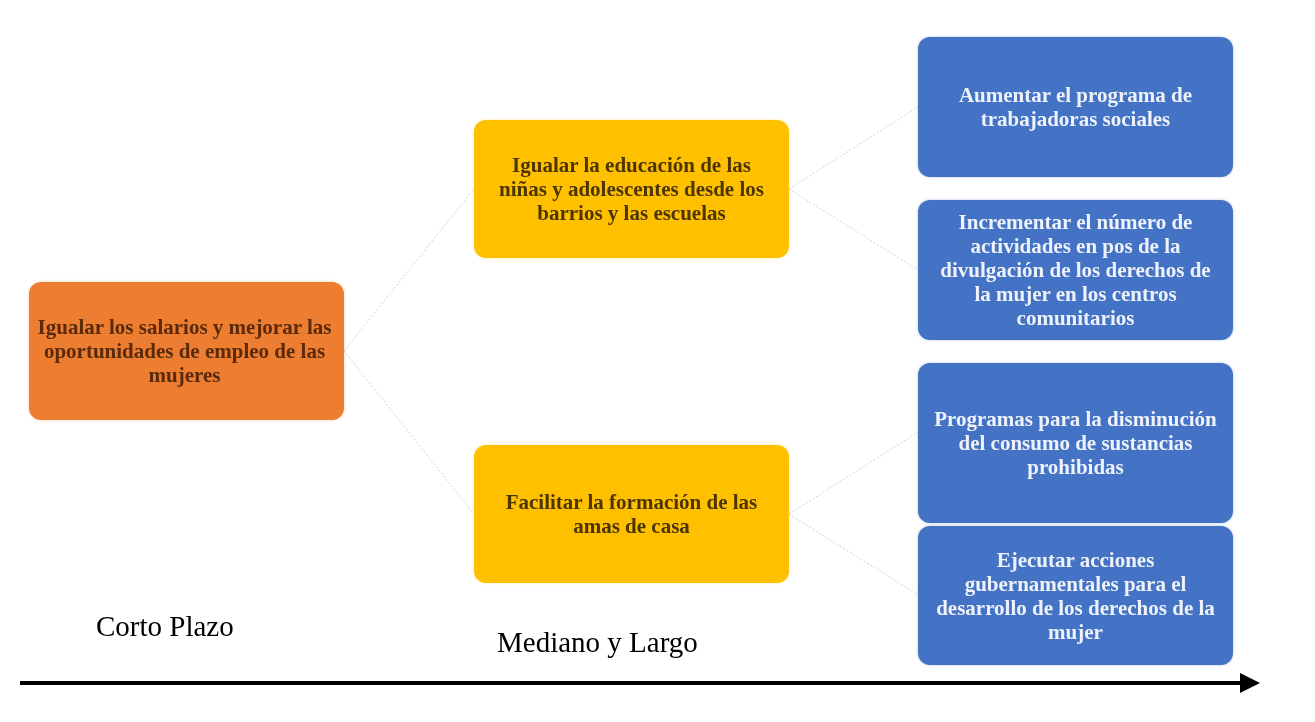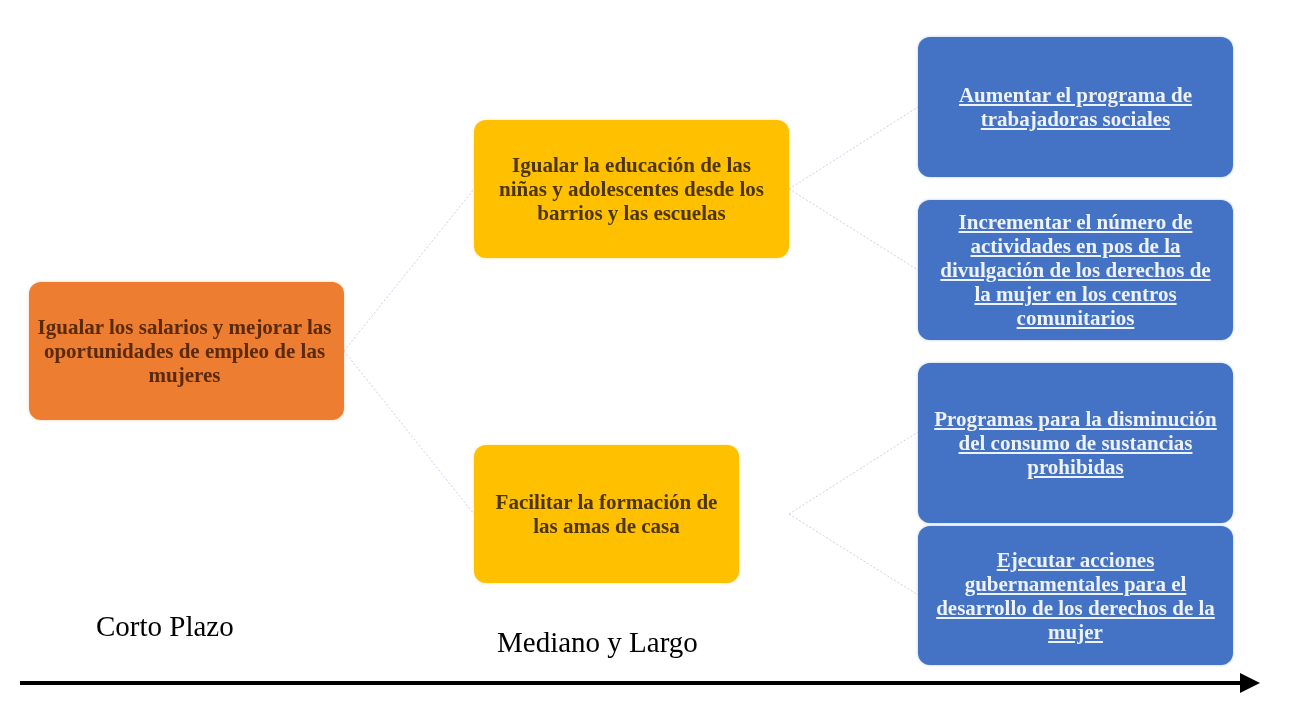--- a/index.html
+++ b/index.html
@@ -1,20 +1,20 @@
 <!DOCTYPE html>
 <html><head>
 <meta charset="utf-8">
 <style>
   html, body { margin:0; padding:0; background:#ffffff; }
   body { width:1315px; height:722px; position:relative; overflow:hidden; font-family:"Liberation Serif", serif; }
   .node { position:absolute; box-sizing:border-box; border-radius:12px; display:flex; align-items:center; justify-content:center; text-align:center; padding:6px 12px; font-size:21px; line-height:24px; font-weight:bold; }
   .orange { background:#ED7D31; color:#5a2a0a; box-shadow:0 0 3px rgba(237,125,49,0.4);padding-left:8px; }
   .yellow { background:#FFC000; color:#4d3500; box-shadow:0 0 3px rgba(255,192,0,0.4); }
-  .blue { background:#4472C4; color:#eef2fa; box-shadow:0 0 3px rgba(68,114,196,0.4);text-decoration:underline; }
+  .blue { background:#4472C4; color:#eef2fa; box-shadow:0 0 3px rgba(68,114,196,0.4); }
   .node span { display:block; }
   svg.connectors { position:absolute; left:0; top:0; }
   .label { position:absolute; font-family:"Liberation Serif", serif; font-size:29px; color:#000000; white-space:nowrap; }
   .axis { position:absolute; left:20px; top:681px; width:1222px; height:4px; background:#000; }
   .arrowhead { position:absolute; left:1240px; top:673px; width:0; height:0; border-top:10px solid transparent; border-bottom:10px solid transparent; border-left:20px solid #000; }
 </style>
 </head>
 <body>
 
 <svg class="connectors" width="1315" height="722">
@@ -29,21 +29,21 @@
 </svg>
 
 <div class="node orange" style="left:29px; top:282px; width:315px; height:138px;">
   <span>Igualar los salarios y mejorar las oportunidades de empleo de las mujeres</span>
 </div>
 
 <div class="node yellow" style="left:474px; top:120px; width:315px; height:138px;">
   <span>Igualar la educación de las niñas y adolescentes desde los barrios y las escuelas</span>
 </div>
 
-<div class="node yellow" style="left:474px; top:445px; width:265px; height:138px;">
+<div class="node yellow" style="left:474px; top:445px; width:315px; height:138px;">
   <span>Facilitar la formación de las amas de casa</span>
 </div>
 
 <div class="node blue" style="left:918px; top:37px; width:315px; height:140px;">
   <span>Aumentar el programa de trabajadoras sociales</span>
 </div>
 
 <div class="node blue" style="left:918px; top:200px; width:315px; height:140px;">
   <span>Incrementar el número de actividades en pos de la divulgación de los derechos de la mujer en los centros comunitarios</span>
 </div>

